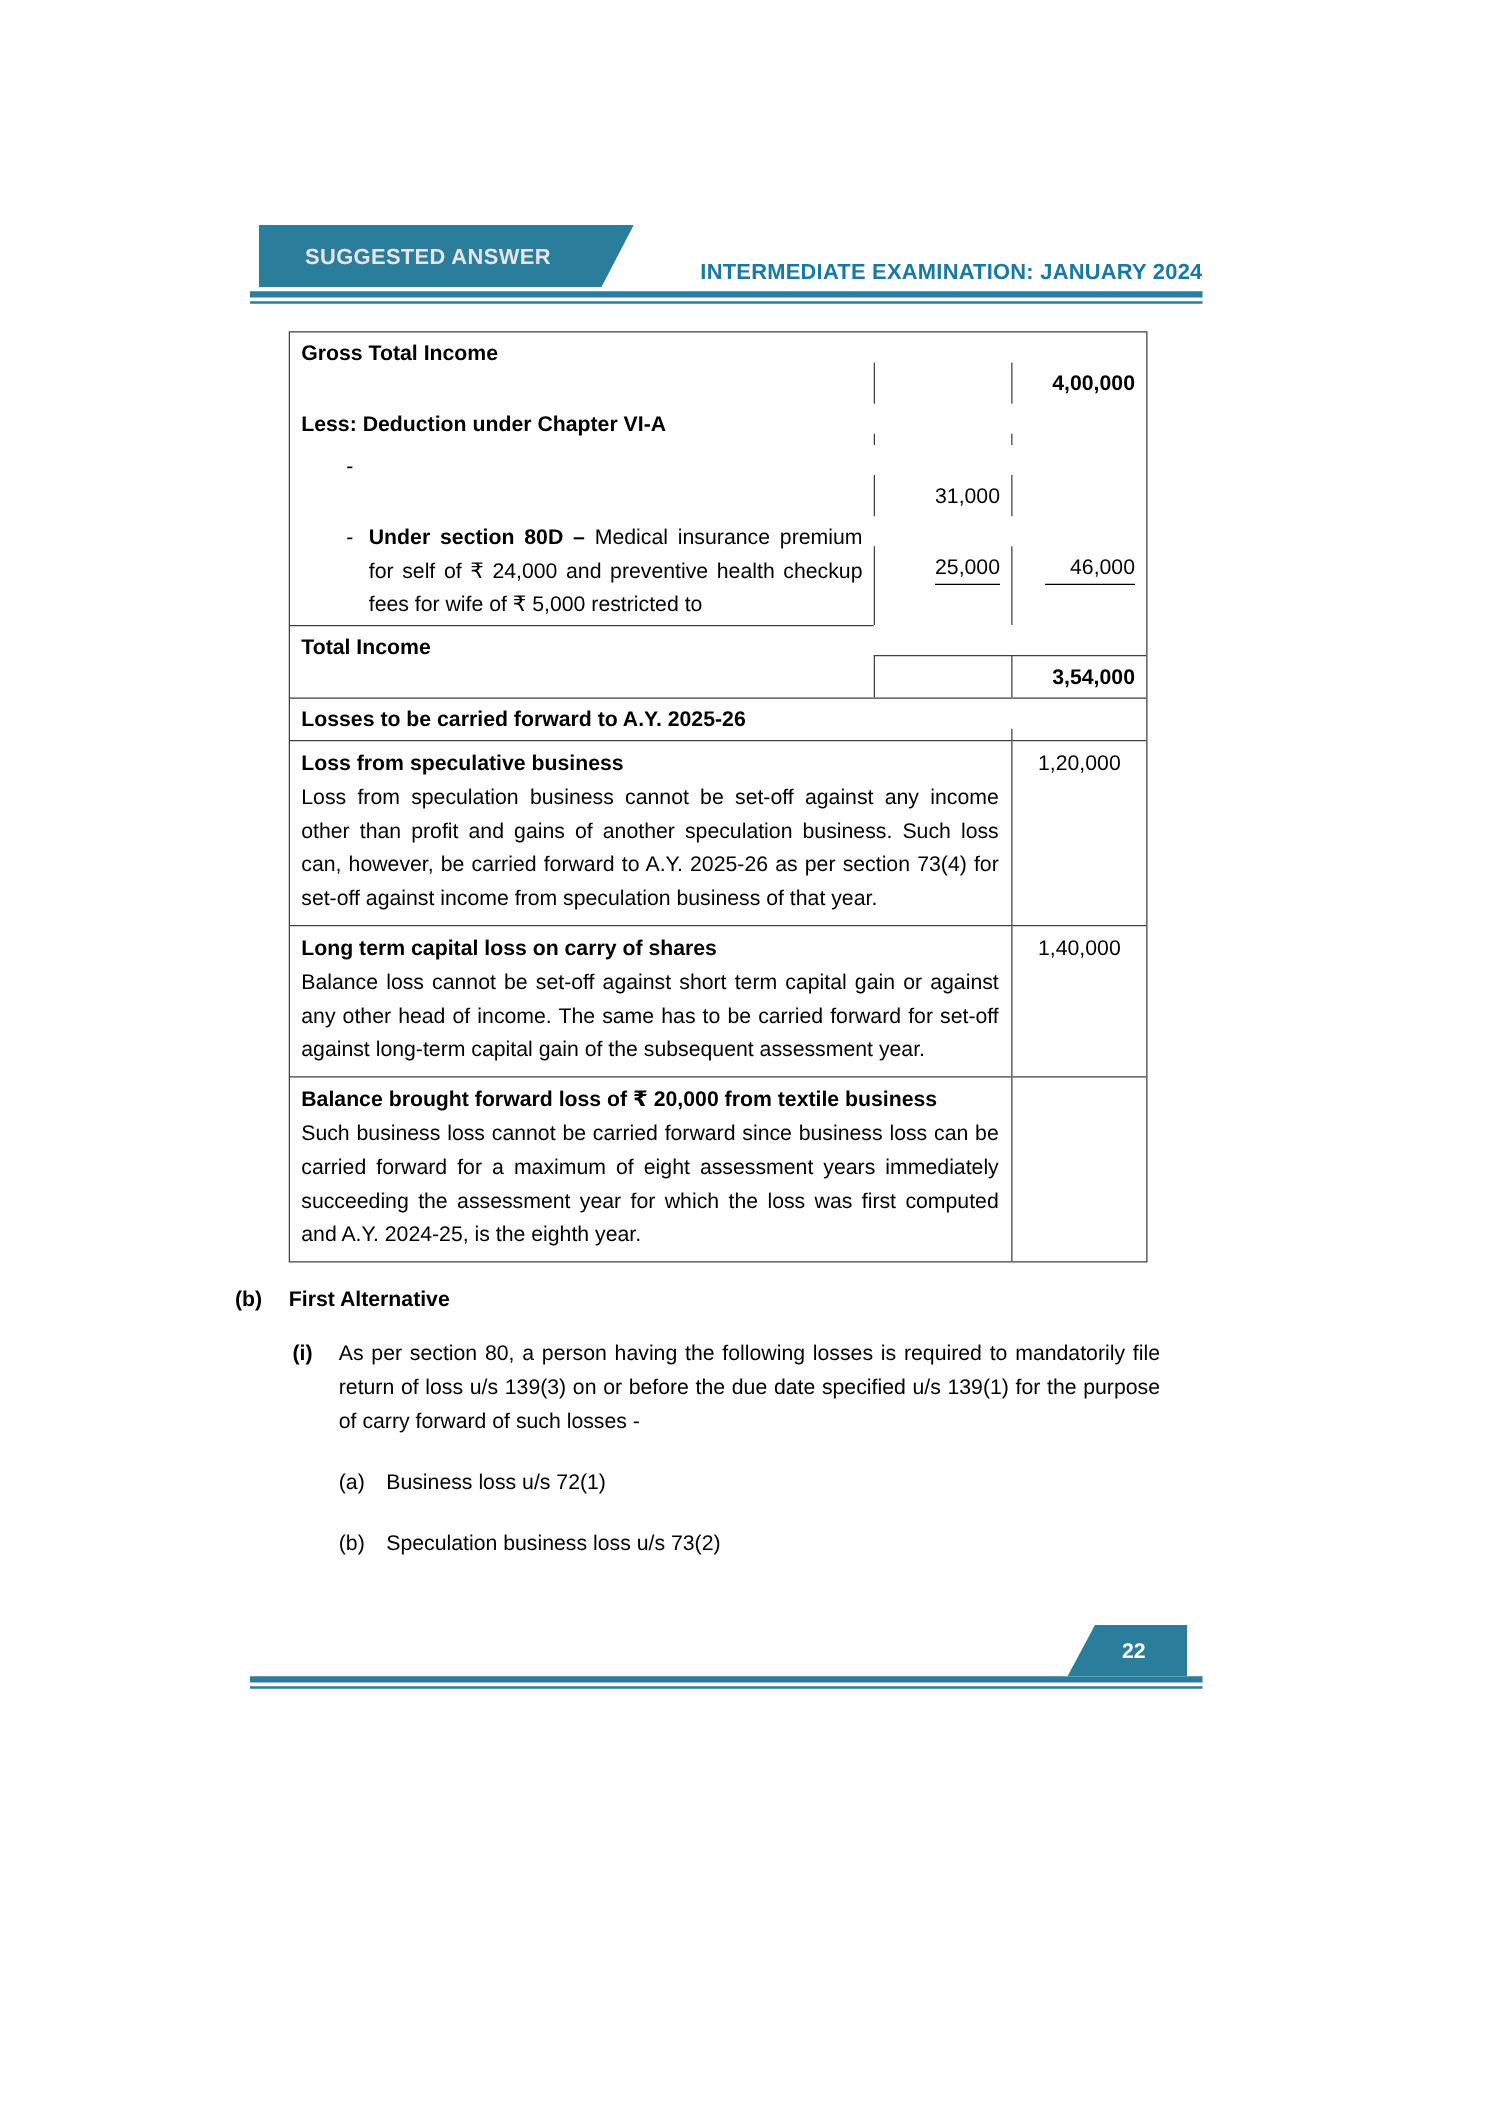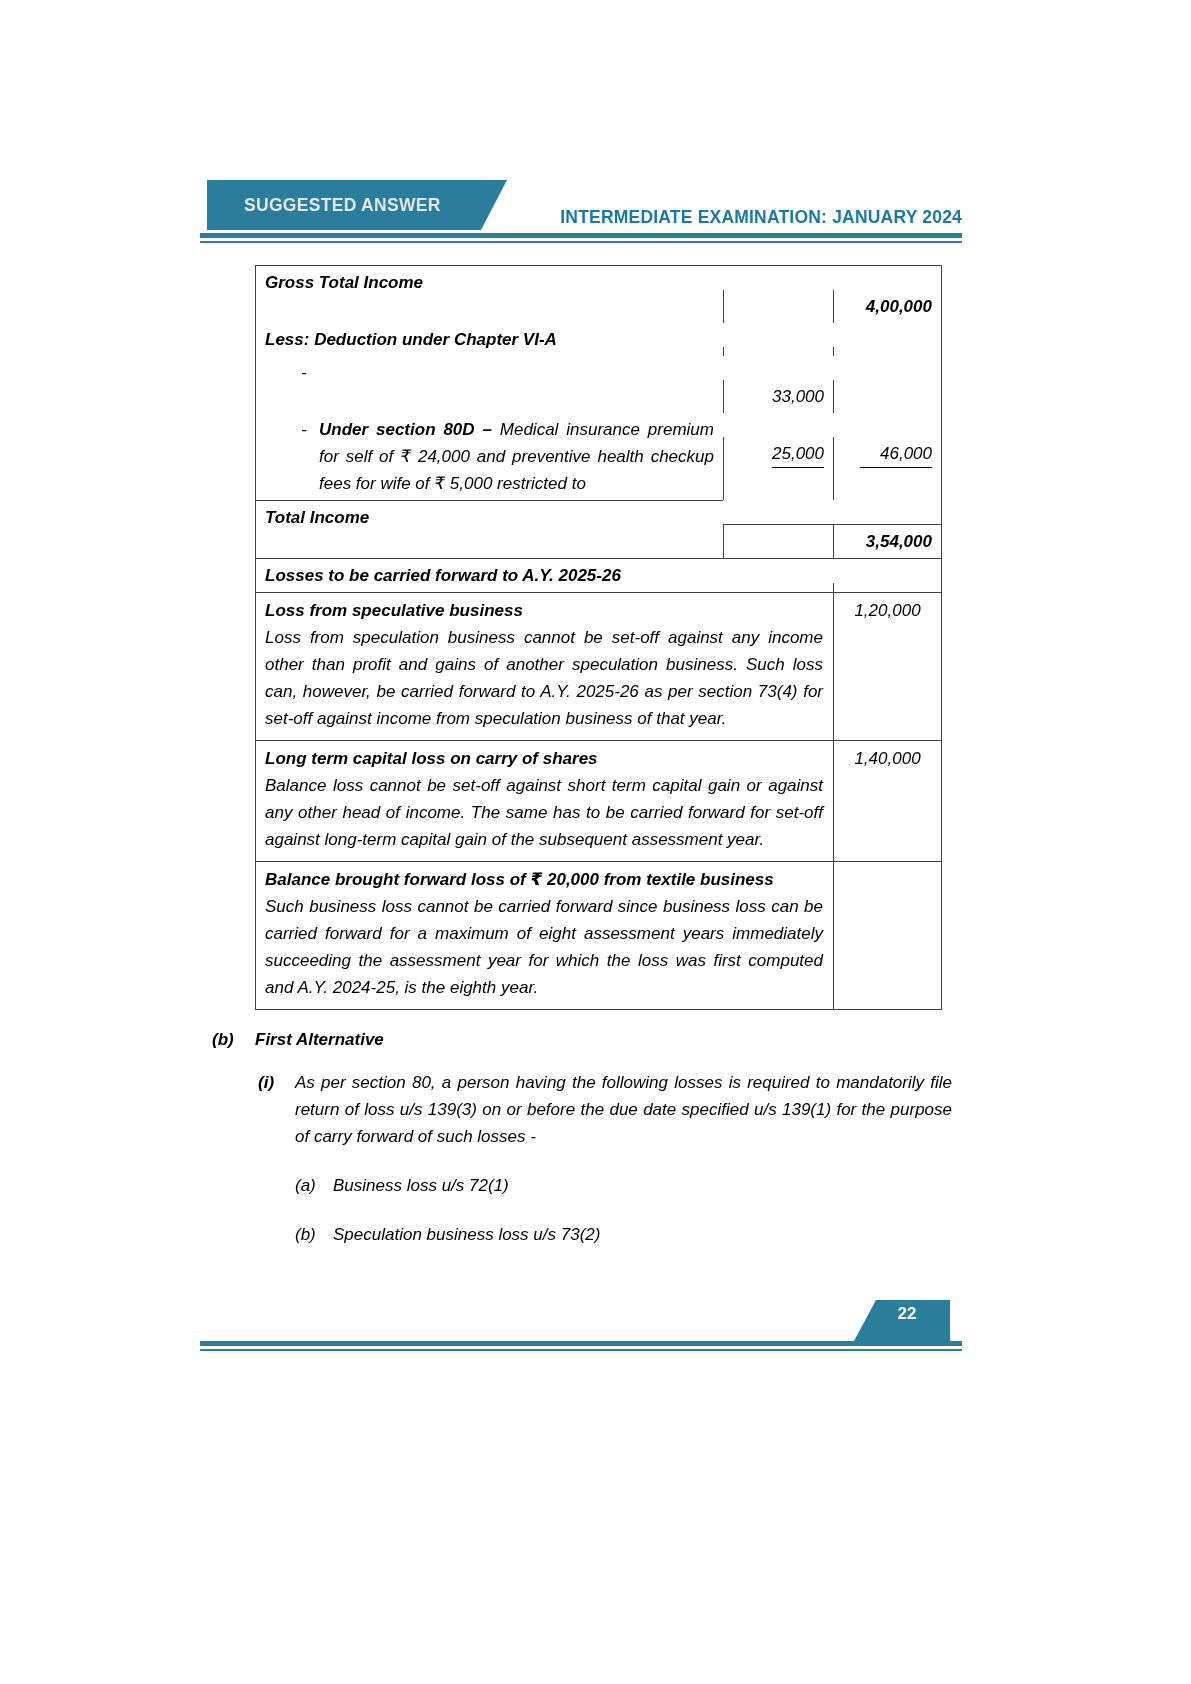--- a/index.html
+++ b/index.html
@@ -19,21 +19,21 @@
     background:var(--teal);
     clip-path:polygon(0 0,100% 0,calc(100% - 26px) 100%,0 100%);
     display:flex; align-items:center; padding-left:37px;
   }
   .banner-label { color:#e5e5e5; font-weight:700; font-size:17.5px; letter-spacing:.3px; }
   .exam-title { position:absolute; right:0; top:24px; color:var(--tealtext); font-weight:700; font-size:17.5px; letter-spacing:.2px; }
   .rule-thick { position:absolute; left:0; top:53px; width:100%; height:5px; background:var(--teal); }
   .rule-thin  { position:absolute; left:0; top:61px; width:100%; height:2px; background:var(--teal); }
 
   
-  .main { position:absolute; left:212px; top:265px; width:762px;font-style:italic; }
+  .main { position:absolute; left:188px; top:265px; width:762px; }
 
   .doc-table { margin-left:43px; width:687px; border:1px solid var(--line); }
   .sec1 { display:grid; grid-template-columns:467px 110px 108px; }
   .cell { padding:3px 9px; }
   .bold { font-weight:700; }
   .amt-cell { border-left:1px solid var(--line); text-align:right; padding:3px 9px;margin-top:24px; }
   .row-top { border-top:1px solid var(--line); }
 
   .dash-item { display:flex; padding-left:36px; }
   .dash { width:18px; flex:0 0 18px; }
@@ -61,21 +61,21 @@
   .item-i-text { flex:1; text-align:justify; }
   .sub-item { display:flex; margin-top:22px; margin-left:83px; }
   .sub-item-label { width:38px; flex:0 0 38px; }
 
   
   .footer { position:absolute; left:200px; top:1300px; width:762px; height:60px; }
   .page-tab {
     position:absolute; right:12px; top:0; width:96px; height:41px;
     background:var(--teal); color:#fff; font-weight:700; font-size:17px;
     clip-path:polygon(22px 0,100% 0,100% 100%,0 100%);
-    display:flex; align-items:flex-start; justify-content:center; padding-left:10px;
+    display:flex; align-items:center; justify-content:center; padding-left:10px;
   }
   .f-rule-thick { position:absolute; left:0; top:41px; width:100%; height:5px; background:var(--teal); }
   .f-rule-thin  { position:absolute; left:0; top:49px; width:100%; height:2px; background:var(--teal); }
 </style>
 </head>
 <body>
 
 <div class="page">
 
   <div class="header-area">
@@ -99,21 +99,21 @@
 
         <div class="cell bold">Less: Deduction under Chapter VI-A</div>
         <div class="amt-cell"></div>
         <div class="amt-cell"></div>
 
         <div class="cell">
           <div class="dash-item">
             <span class="dash">-</span>
           </div>
         </div>
-        <div class="amt-cell">33,000</div>
+        <div class="amt-cell">31,000</div>
         <div class="amt-cell"></div>
 
         <div class="cell">
           <div class="dash-item">
             <span class="dash">-</span>
             <div class="dash-text justify"><b>Under section 80D –</b><span> Medical insurance premium for self of ₹ 24,000 and preventive health checkup fees for wife of ₹ 5,000 restricted to</span></div>
           </div>
         </div>
         <div class="amt-cell"><span class="u">25,000</span></div>
         <div class="amt-cell"><span class="u u-wide">46,000</span></div>

